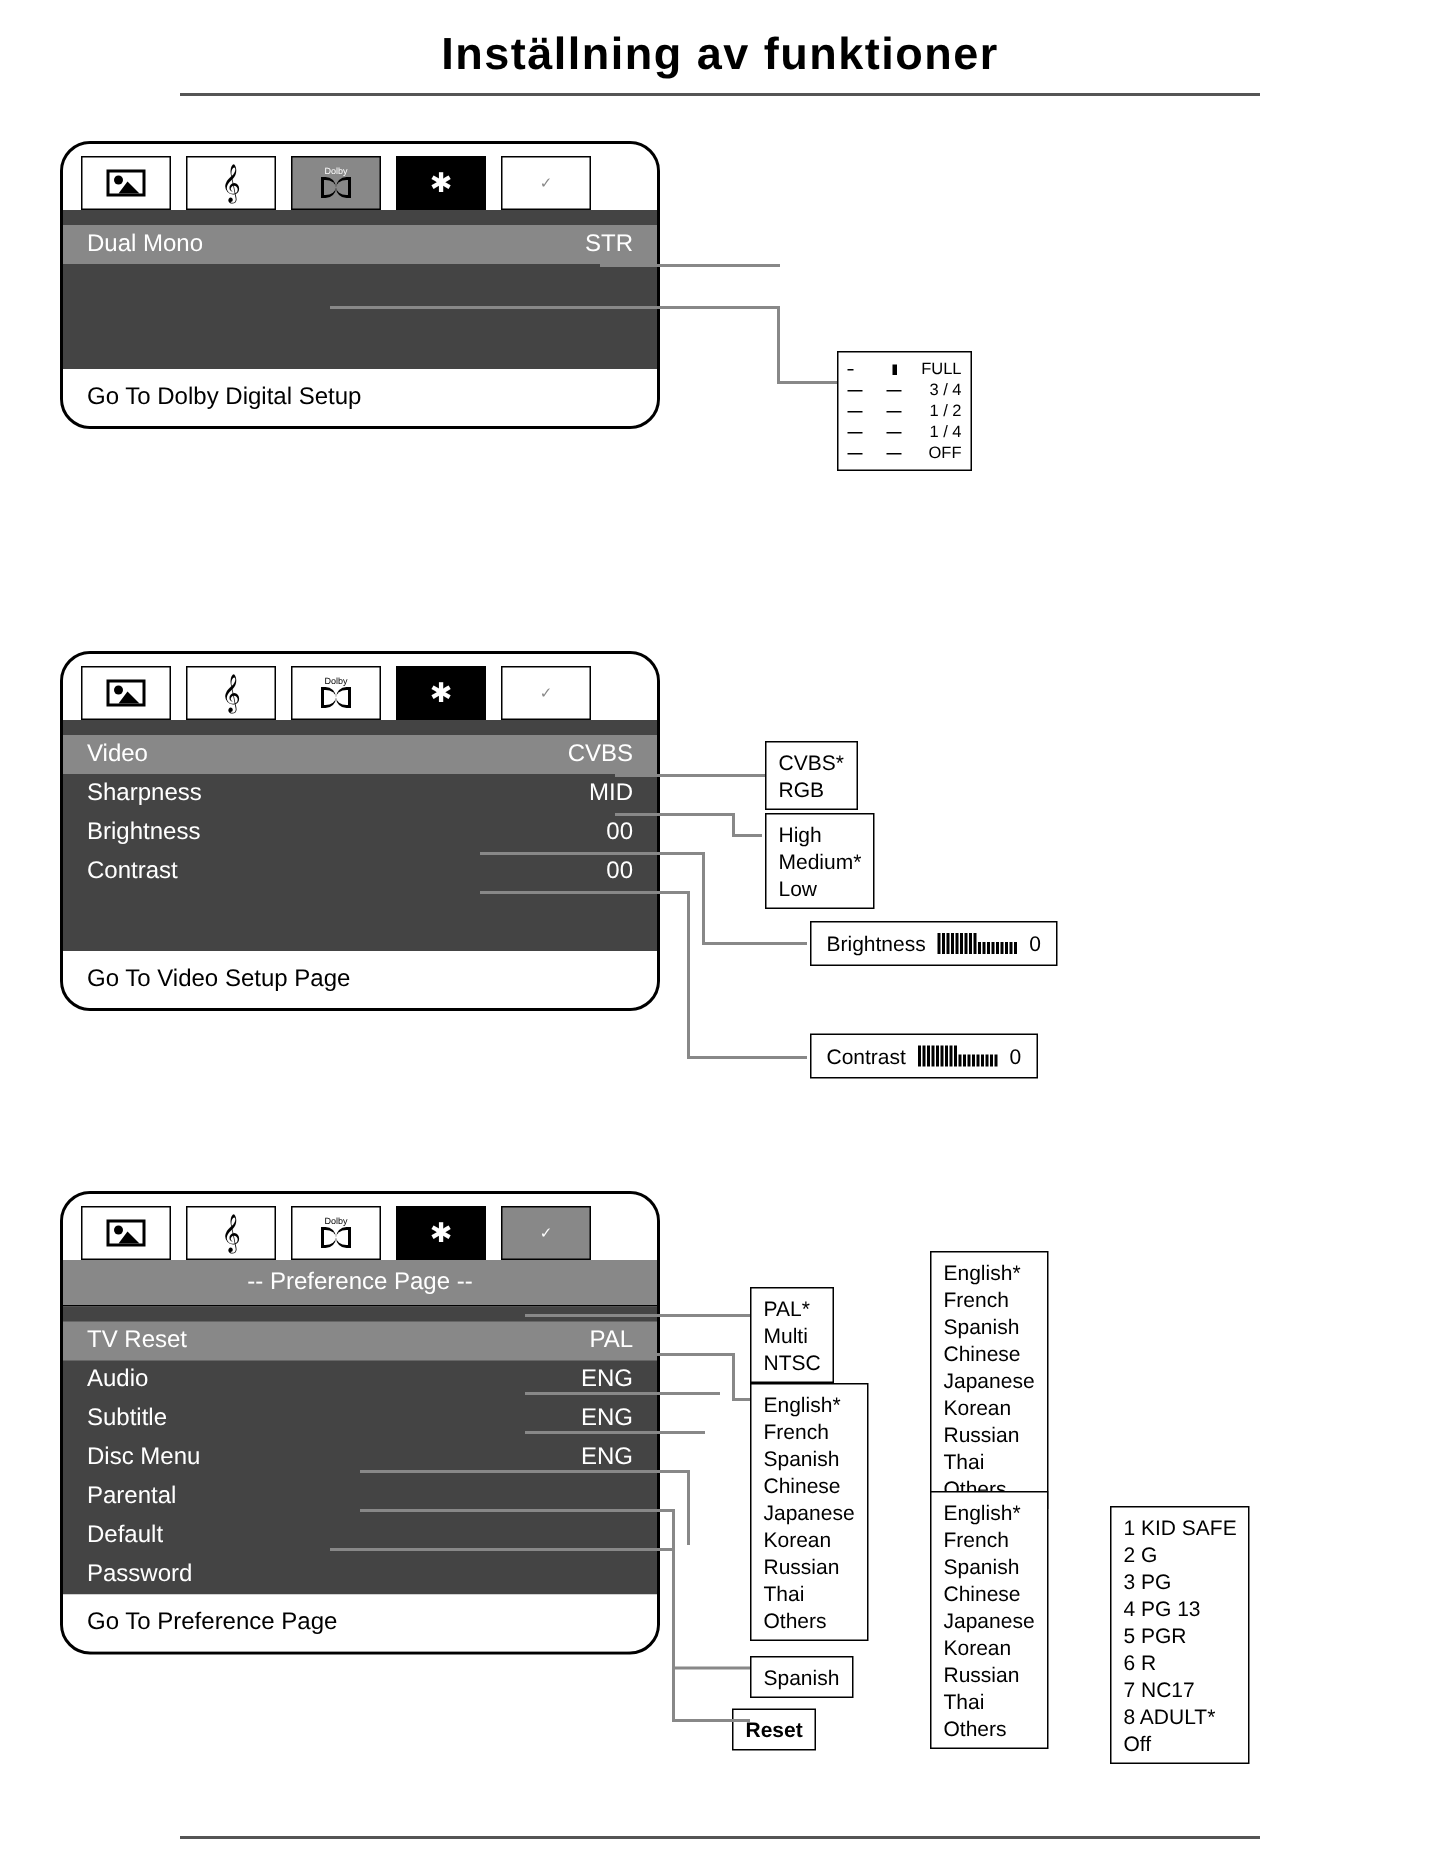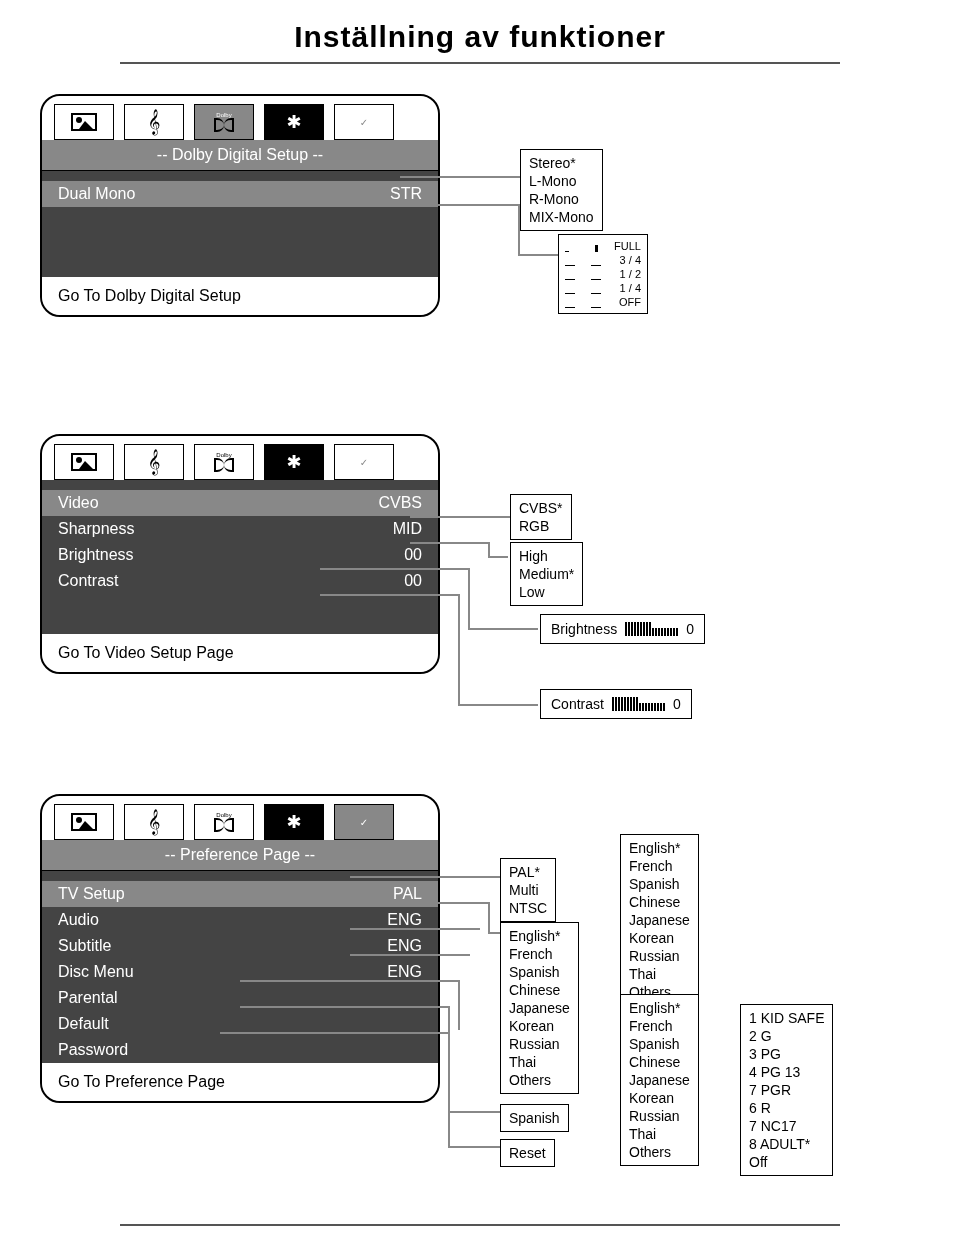--- a/index.html
+++ b/index.html
@@ -19,21 +19,21 @@
   .menu-footer { background: #fff; color: #000; padding: 10px 16px; font-size: 16px; border-bottom-left-radius: 20px; border-bottom-right-radius: 20px; }
   
   .option-box { border: 1px solid #000; padding: 4px 8px; font-size: 14px; background: #fff; display: inline-block; vertical-align: top; }
   .option-box div { padding: 1px 0; }
   
   .slider-box { border: 1px solid #000; padding: 6px 10px; font-size: 14px; display: inline-flex; align-items: center; gap: 8px; }
   .slider-bars { display: inline-flex; align-items: flex-end; gap: 1px; }
   .slider-bars span { display: inline-block; width: 2px; background: #000; }
   
   .scale-box { border: 1px solid #000; padding: 4px 6px; font-size: 11px; width: 90px; }
-  .scale-row { display: flex; align-items: flex-end; gap: 16px; padding: 1px 0; }
+  .scale-row { display: flex; align-items: center; gap: 16px; padding: 1px 0; }
   .tick { width: 10px; height: 1px; background: #000; }
   .tick-box { width: 7px; height: 7px; background: #000; margin-left: 10px; }
   
   .section-block { position: relative; margin-bottom: 50px; }
   .conn-line { position: absolute; background: #888; }
   .page-line { border-top: 2px solid #555; margin: 6px 80px 0; }
   
   
   .icon-picture { width: 26px; height: 18px; border: 2px solid #000; position: relative; }
   .icon-picture::before { content:""; position:absolute; width:6px; height:6px; border-radius:50%; background:#000; top:2px; left:3px; }
@@ -71,42 +71,35 @@
               </div>
             </div>
           </div>
         <div class="tab" style="background:#000;">
             <span style="color:#fff;font-size:18px;">✱</span>
           </div>
         <div class="tab">
             <span style="color:#888;">✓</span>
           </div>
       </div>
-      <div class="section-header">-- Dolby Digital Setup --</div>
       <div class="menu-body">
         <div class="menu-row hl">
           <span>Dual Mono</span>
           <span>STR</span>
         </div>
         <div style="height:70px;"></div>
       </div>
       <div class="menu-footer">Go To Dolby Digital Setup</div>
     </div>
 
     <div class="conn-line" style="left:360px; top:82px; width:120px; height:2px;"></div>
     <div class="conn-line" style="left:180px; top:110px; width:300px; height:2px;"></div>
     <div class="conn-line" style="left:478px; top:110px; width:2px; height:50px;"></div>
     <div class="conn-line" style="left:478px; top:160px; width:40px; height:2px;"></div>
 
-    <div class="option-box" style="position:absolute; left:480px; top:55px;">
-      <div>Stereo*</div>
-      <div>L-Mono</div>
-      <div>R-Mono</div>
-      <div>MIX-Mono</div>
-    </div>
 
     <div class="scale-box" style="position:absolute; left:518px; top:140px;">
       <div class="scale-row">
           <div class="tick"></div>
           <div class="tick-box"></div>
           <div style="margin-left:auto;">FULL</div>
         </div>
       <div class="scale-row">
           <div class="tick"></div>
           <div class="tick"></div>
@@ -268,21 +261,21 @@
         <div class="tab" style="background:#000;">
             <span style="color:#fff;font-size:18px;">✱</span>
           </div>
         <div class="tab active">
             <span>✓</span>
           </div>
       </div>
       <div class="section-header">-- Preference Page --</div>
       <div class="menu-body">
         <div class="menu-row hl">
-            <span>TV Setup</span>
+            <span>TV Reset</span>
             <span>PAL</span>
           </div>
         <div class="menu-row">
             <span>Audio</span>
             <span>ENG</span>
           </div>
         <div class="menu-row">
             <span>Subtitle</span>
             <span>ENG</span>
           </div>
@@ -352,30 +345,30 @@
       <div>Korean</div>
       <div>Russian</div>
       <div>Thai</div>
       <div>Others</div>
     </div>
     <div class="option-box" style="position:absolute; left:700px; top:210px;">
       <div>1  KID SAFE</div>
       <div>2  G</div>
       <div>3  PG</div>
       <div>4  PG 13</div>
-      <div>7  PGR</div>
+      <div>5  PGR</div>
       <div>6  R</div>
       <div>7  NC17</div>
       <div>8  ADULT*</div>
       <div>Off</div>
     </div>
     <div class="option-box" style="position:absolute; left:460px; top:310px;">
       <div>Spanish</div>
     </div>
-    <div class="option-box" style="position:absolute; left:460px; top:345px;">
+    <div class="option-box" style="position:absolute; left:448px; top:345px;font-weight:bold;">
       <div>Reset</div>
     </div>
 
     <div class="conn-line" style="left:438px; top:134px; width:2px; height:2px;"></div>
     <div class="conn-line" style="left:428px; top:160px; width:2px; height:2px;"></div>
     <div class="conn-line" style="left:418px; top:186px; width:2px; height:50px;"></div>
     <div class="conn-line" style="left:408px; top:212px; width:2px; height:105px;"></div>
     <div class="conn-line" style="left:408px; top:317px; width:52px; height:2px;"></div>
     <div class="conn-line" style="left:408px; top:238px; width:2px; height:115px;"></div>
     <div class="conn-line" style="left:408px; top:352px; width:52px; height:2px;"></div>

